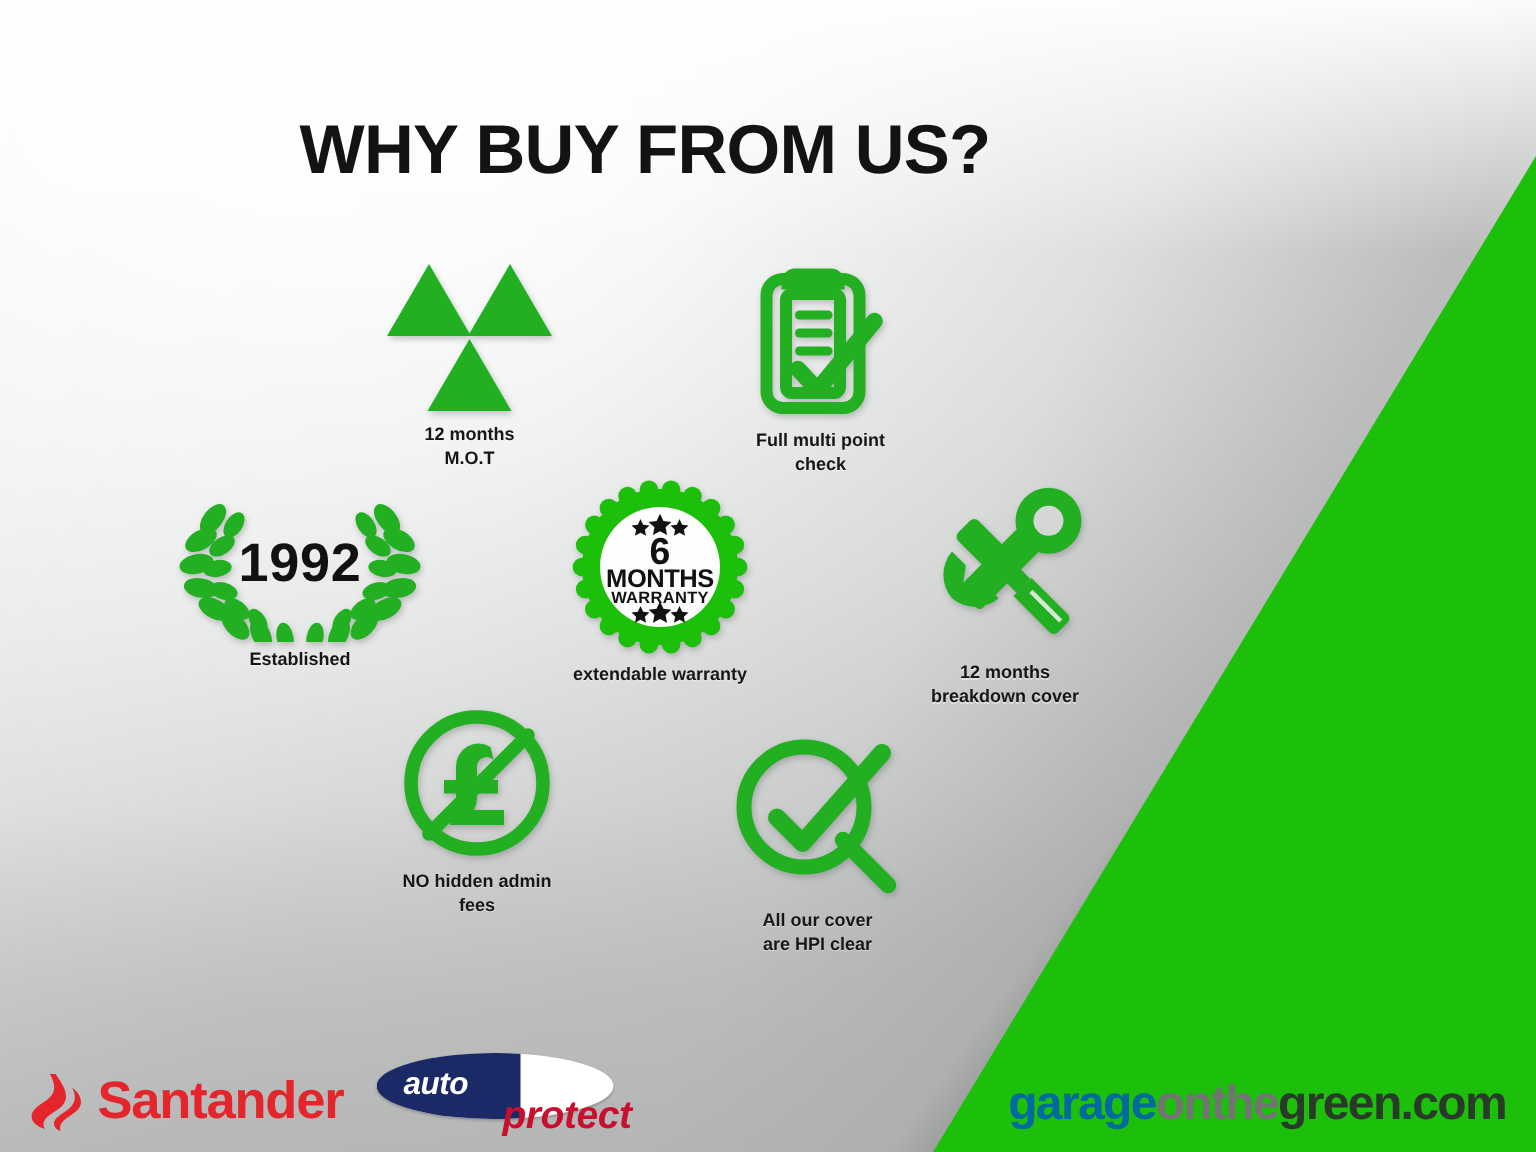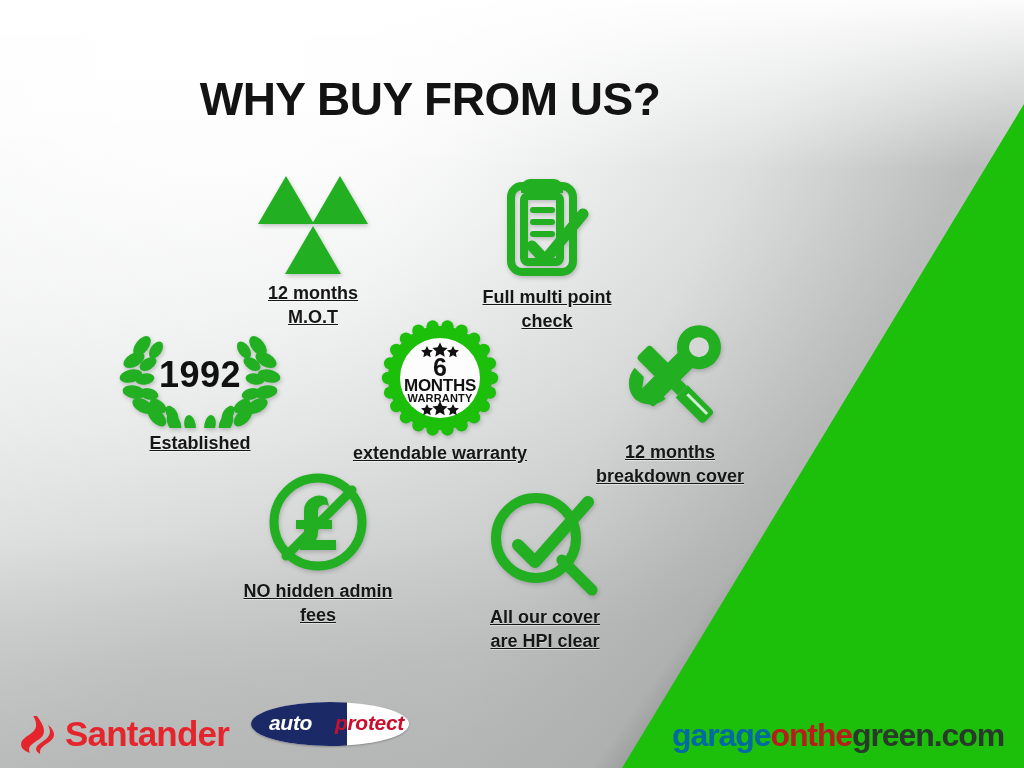--- a/index.html
+++ b/index.html
@@ -50,22 +50,22 @@
     position:absolute;left:0;top:72px;width:860px;text-align:center;
     font-size:46px;font-weight:bold;letter-spacing:-0.5px;
     color:#131313;font-family:"Liberation Sans",sans-serif;
     text-shadow:0 1px 0 rgba(255,255,255,0.5);
   }
 
   
   .feature{position:absolute;text-align:center;}
   .feature .icon{display:flex;align-items:center;justify-content:center;}
   .feature .cap{
-    font-size:18px;font-weight:bold;color:#161616;line-height:1.32;
-    margin-top:4px;text-shadow:0 1px 0 rgba(255,255,255,0.45);text-decoration:underline;
+    font-size:12px;font-weight:bold;color:#161616;line-height:1.32;
+    margin-top:4px;text-shadow:0 1px 0 rgba(255,255,255,0.45);
   }
   .cap-lg{font-size:18px;}
 
   
   .f-mot     {left:223px;top:172px;width:180px;}
   .f-multi   {left:452px;top:174px;width:190px;}
   .f-est     {left:110px;top:328px;width:180px;}
   .f-warr    {left:330px;top:318px;width:220px;}
   .f-break   {left:560px;top:322px;width:220px;}
   .f-fees    {left:218px;top:468px;width:200px;}
@@ -103,31 +103,31 @@
   .ap-blue-inner{
     position:absolute;left:0;top:0;width:158px;height:44px;
     background:#1b2a66;border-radius:50%/50%;
   }
   .ap-auto{
     position:absolute;left:18px;top:9px;font-size:21px;font-style:italic;
     font-weight:bold;color:#fff;font-family:"Liberation Sans",sans-serif;
     letter-spacing:-0.3px;
   }
   .ap-protect{
-    position:absolute;left:84px;top:9px;font-size:21px;font-style:italic;
+    position:absolute;left:84px;top:26px;font-size:26px;font-style:italic;
     font-weight:bold;color:#c8102e;font-family:"Liberation Sans",sans-serif;
     letter-spacing:-0.3px;
   }
   .footer-right{
     position:absolute;right:20px;bottom:14px;
     font-size:32px;font-weight:bold;letter-spacing:-1.1px;
     font-family:"Liberation Sans",sans-serif;white-space:nowrap;
   }
   .fr-a{color:#0369a1;}
-  .fr-b{color:#b91c1c;}
+  .fr-b{color:#737373;}
   .fr-c{color:#2a3a2a;}
 </style>
 </head>
 <body>
 
 <div id="stage">
 
   <div class="bg-base"></div>
   <div class="bg-sheen"></div>
   <div class="bg-topfade"></div>

